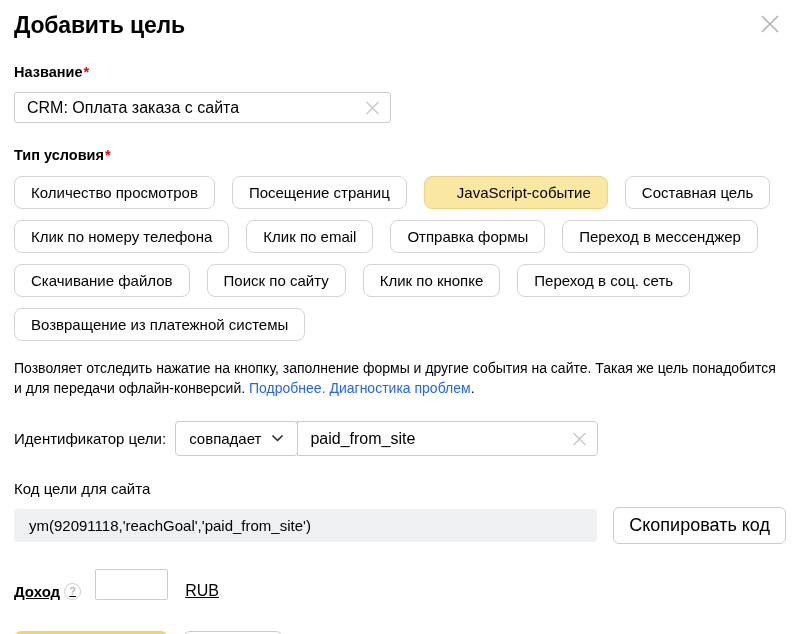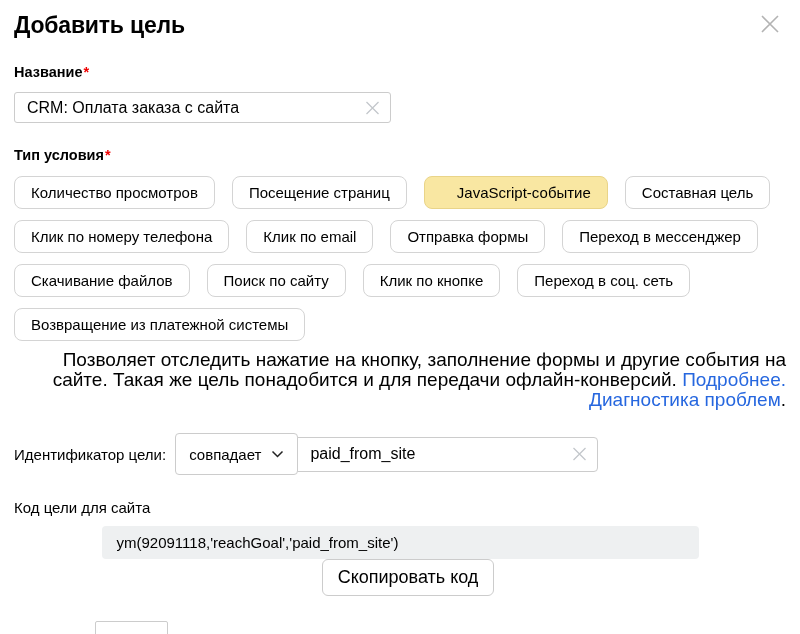--- a/index.html
+++ b/index.html
@@ -34,35 +34,35 @@
   }
 
   .chips { margin-top: 12px; display: flex; flex-wrap: wrap; gap: 11px 17px; width: 776px; }
   .chip {
     height: 33px; padding: 0 16px; font-size: 15px; color: #000;
     background: #fff; border: 1px solid #d4d4d4; border-radius: 8px;
     cursor: pointer; font-family: inherit; white-space: nowrap;
   }
   .chip.selected { background: #f9e7a2; border-color: #e9d489; padding-left: 32px; }
 
-  .description { margin-top: 9px; font-size: 19px; line-height: 20px; max-width: 776px; text-align: right; }
+  .description { margin-top: 17px; font-size: 14px; line-height: 20px; max-width: 776px; }
   .link { color: #2667df; text-decoration: none; cursor: pointer; }
 
   .identifier-row { margin-top: 23px; display: flex; align-items: center; }
   .id-label { font-size: 15px; margin-right: 9px; }
   .id-select {
-    height: 42px; padding: 12px 13px; background: #fff; border: 1px solid #ccc;
+    height: 35px; padding: 12px 13px; background: #fff; border: 1px solid #ccc;
     border-radius: 4px; display: inline-flex; align-items: center; gap: 10px;
     font-size: 15px; font-family: inherit; cursor: pointer;
   }
   .id-input-wrap { width: 301px; margin-left: -1px; text-decoration: underline; }
   input.id-input { height: 35px; border-radius: 0 4px 4px 0; }
 
   .code-label { margin-top: 24px; font-size: 15px; }
-  .code-row { margin-top: 10px; display: flex; align-items: center; flex-direction: column; }
+  .code-row { margin-top: 10px; display: flex; align-items: center; }
   .code-box {
     width: 597px; background: #eef0f1; border-radius: 4px;
     padding: 7px 15px; font-size: 15px; line-height: 19px;
   }
   .copy-btn {
     margin-left: 16px; height: 37px; padding: 0 15px;
     background: #fff; border: 1px solid #ccc; border-radius: 6px;
     font-size: 18px; font-family: inherit; cursor: pointer; white-space: nowrap;
   }
 

